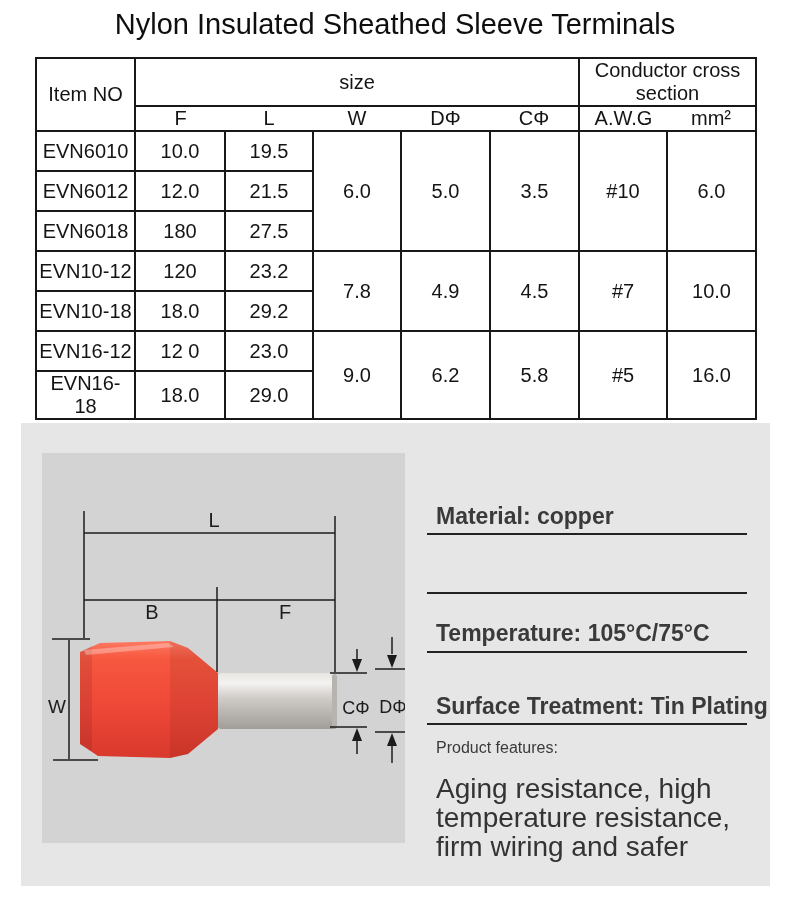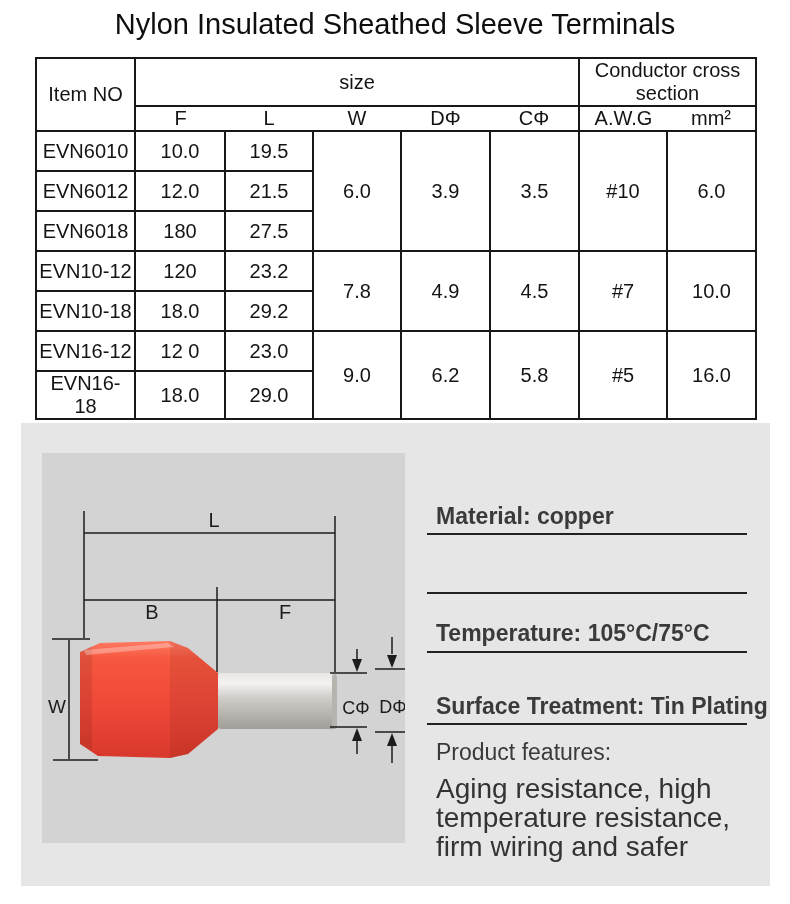--- a/index.html
+++ b/index.html
@@ -39,21 +39,21 @@
     background:#d3d3d3;
   }
   .spec-text{
     position:absolute;left:415px;width:330px;
     font-size:23px;color:#3a3a3a;white-space:nowrap;font-weight:bold;
   }
   .spec-line{
     position:absolute;left:406px;width:320px;height:2px;background:#222222;
   }
   .features-title{
-    position:absolute;left:415px;top:316px;font-size:23px;color:#3a3a3a;white-space:nowrap;
+    position:absolute;left:415px;top:316px;font-size:16px;color:#3a3a3a;white-space:nowrap;
   }
   .features-text{
     position:absolute;left:415px;top:351px;width:334px;
     font-size:28px;line-height:29px;color:#333333;
   }
   svg text{font-family:"Liberation Sans", sans-serif;}
 </style>
 </head>
 <body>
 
@@ -86,21 +86,21 @@
       <th class="sub nbl">CΦ</th>
       <th class="sub nbr">A.W.G</th>
       <th class="sub nbl">mm²</th>
     </tr>
 
     <tr class="dr">
       <td>EVN6010</td>
       <td>10.0</td>
       <td>19.5</td>
       <td rowspan="3">6.0</td>
-      <td rowspan="3">3.9</td>
+      <td rowspan="3">5.0</td>
       <td rowspan="3">3.5</td>
       <td rowspan="3">#10</td>
       <td rowspan="3">6.0</td>
     </tr>
     <tr class="dr">
       <td>EVN6012</td>
       <td>12.0</td>
       <td>21.5</td>
     </tr>
     <tr class="dr">

